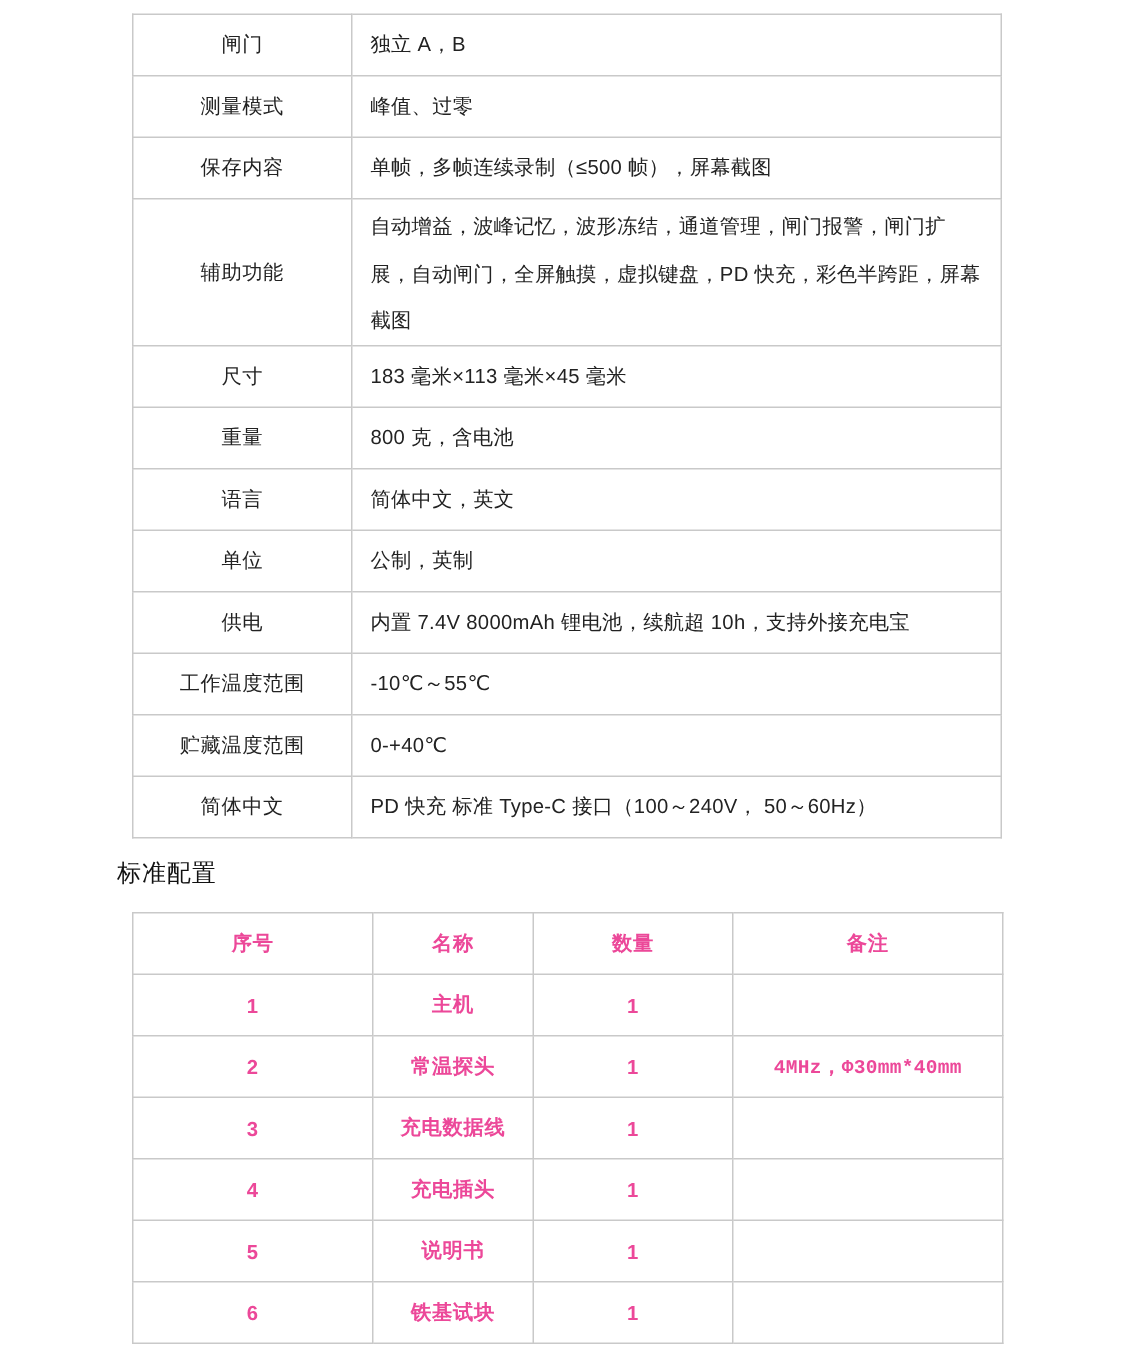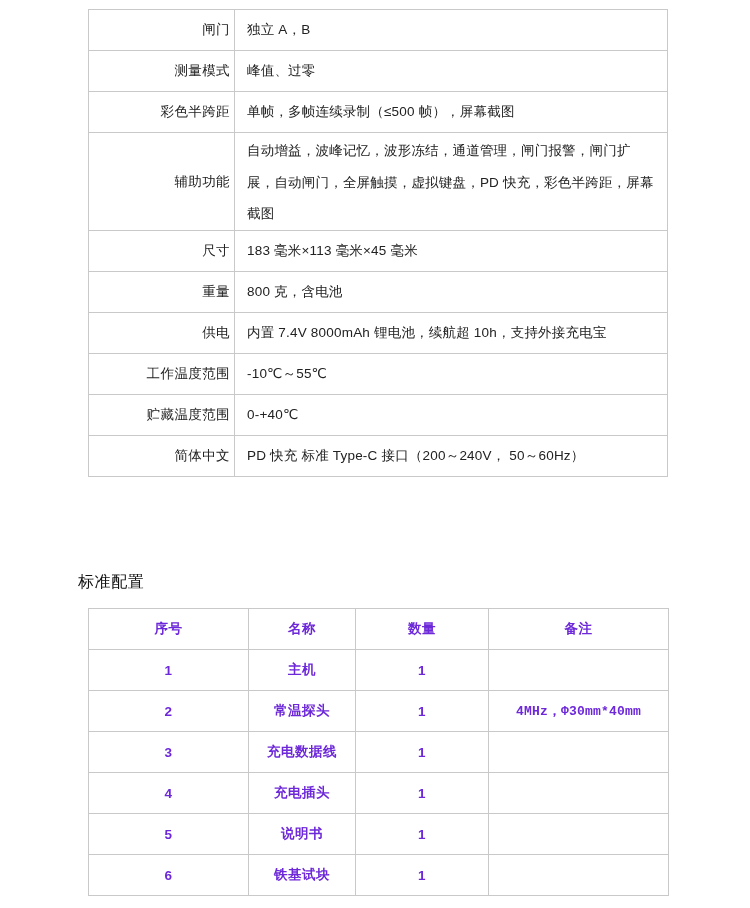--- a/index.html
+++ b/index.html
@@ -39,21 +39,21 @@
     border: 1px solid #c9c9c9;
     font-size: 13.5px;
     line-height: 1.9;
     color: #222;
     padding: 0 12px;
     vertical-align: middle;
     background: #fff;
   }
   table.spec td.label {
     width: 137px;
-    text-align: right;
+    text-align: center;
     padding: 0 4px;
     letter-spacing: 0.4px;
     margin-left: 32px;
   }
   table.spec td.value {
     text-align: left;
     padding-left: 12px;
     letter-spacing: 0.2px;
   }
   table.spec tr.r-normal td { height: 40px; }
@@ -86,21 +86,21 @@
     border-collapse: collapse;
     width: 580px;
     table-layout: fixed;
   }
   table.config th,
   table.config td {
     border: 1px solid #c9c9c9;
     height: 40px;
     font-size: 13.5px;
     font-weight: bold;
-    color: #6d28d9;
+    color: #ec4899;
     text-align: center;
     vertical-align: middle;
     background: #fff;
     padding: 0 6px;
     letter-spacing: 0.5px;
   }
   table.config col.c-no    { width: 160px; }
   table.config col.c-name  { width: 107px; }
   table.config col.c-qty   { width: 133px; }
   table.config col.c-note  { width: 180px; }
@@ -120,50 +120,58 @@
       <tbody>
         <tr class="r-normal">
           <td class="label">闸门</td>
           <td class="value">独立 A，B</td>
         </tr>
         <tr class="r-normal">
           <td class="label">测量模式</td>
           <td class="value">峰值、过零</td>
         </tr>
         <tr class="r-normal">
-          <td class="label">彩色半跨距</td>
+          <td class="label">保存内容</td>
           <td class="value">单帧，多帧连续录制（≤500 帧），屏幕截图</td>
         </tr>
         <tr class="r-tall">
           <td class="label">辅助功能</td>
           <td class="value multi">自动增益，波峰记忆，波形冻结，通道管理，闸门报警，闸门扩展，自动闸门，全屏触摸，虚拟键盘，PD 快充，彩色半跨距，屏幕截图</td>
         </tr>
         <tr class="r-normal">
           <td class="label">尺寸</td>
           <td class="value">183 毫米×113 毫米×45 毫米</td>
         </tr>
         <tr class="r-normal">
           <td class="label">重量</td>
           <td class="value">800 克，含电池</td>
         </tr>
         <tr class="r-normal">
+          <td class="label">语言</td>
+          <td class="value">简体中文，英文</td>
+        </tr>
+        <tr class="r-normal">
+          <td class="label">单位</td>
+          <td class="value">公制，英制</td>
+        </tr>
+        <tr class="r-normal">
           <td class="label">供电</td>
           <td class="value">内置 7.4V 8000mAh 锂电池，续航超 10h，支持外接充电宝</td>
         </tr>
         <tr class="r-normal">
           <td class="label">工作温度范围</td>
           <td class="value">-10℃～55℃</td>
         </tr>
         <tr class="r-normal">
           <td class="label">贮藏温度范围</td>
           <td class="value">0-+40℃</td>
         </tr>
         <tr class="r-normal">
           <td class="label">简体中文</td>
-          <td class="value">PD 快充 标准 Type-C 接口（200～240V， 50～60Hz）</td>
+          <td class="value">PD 快充 标准 Type-C 接口（100～240V， 50～60Hz）</td>
         </tr>
       </tbody>
     </table>
   </div>
 
   <div class="section-heading">标准配置</div>
 
   <div class="config-table-wrap">
     <table class="config">
       <colgroup>

